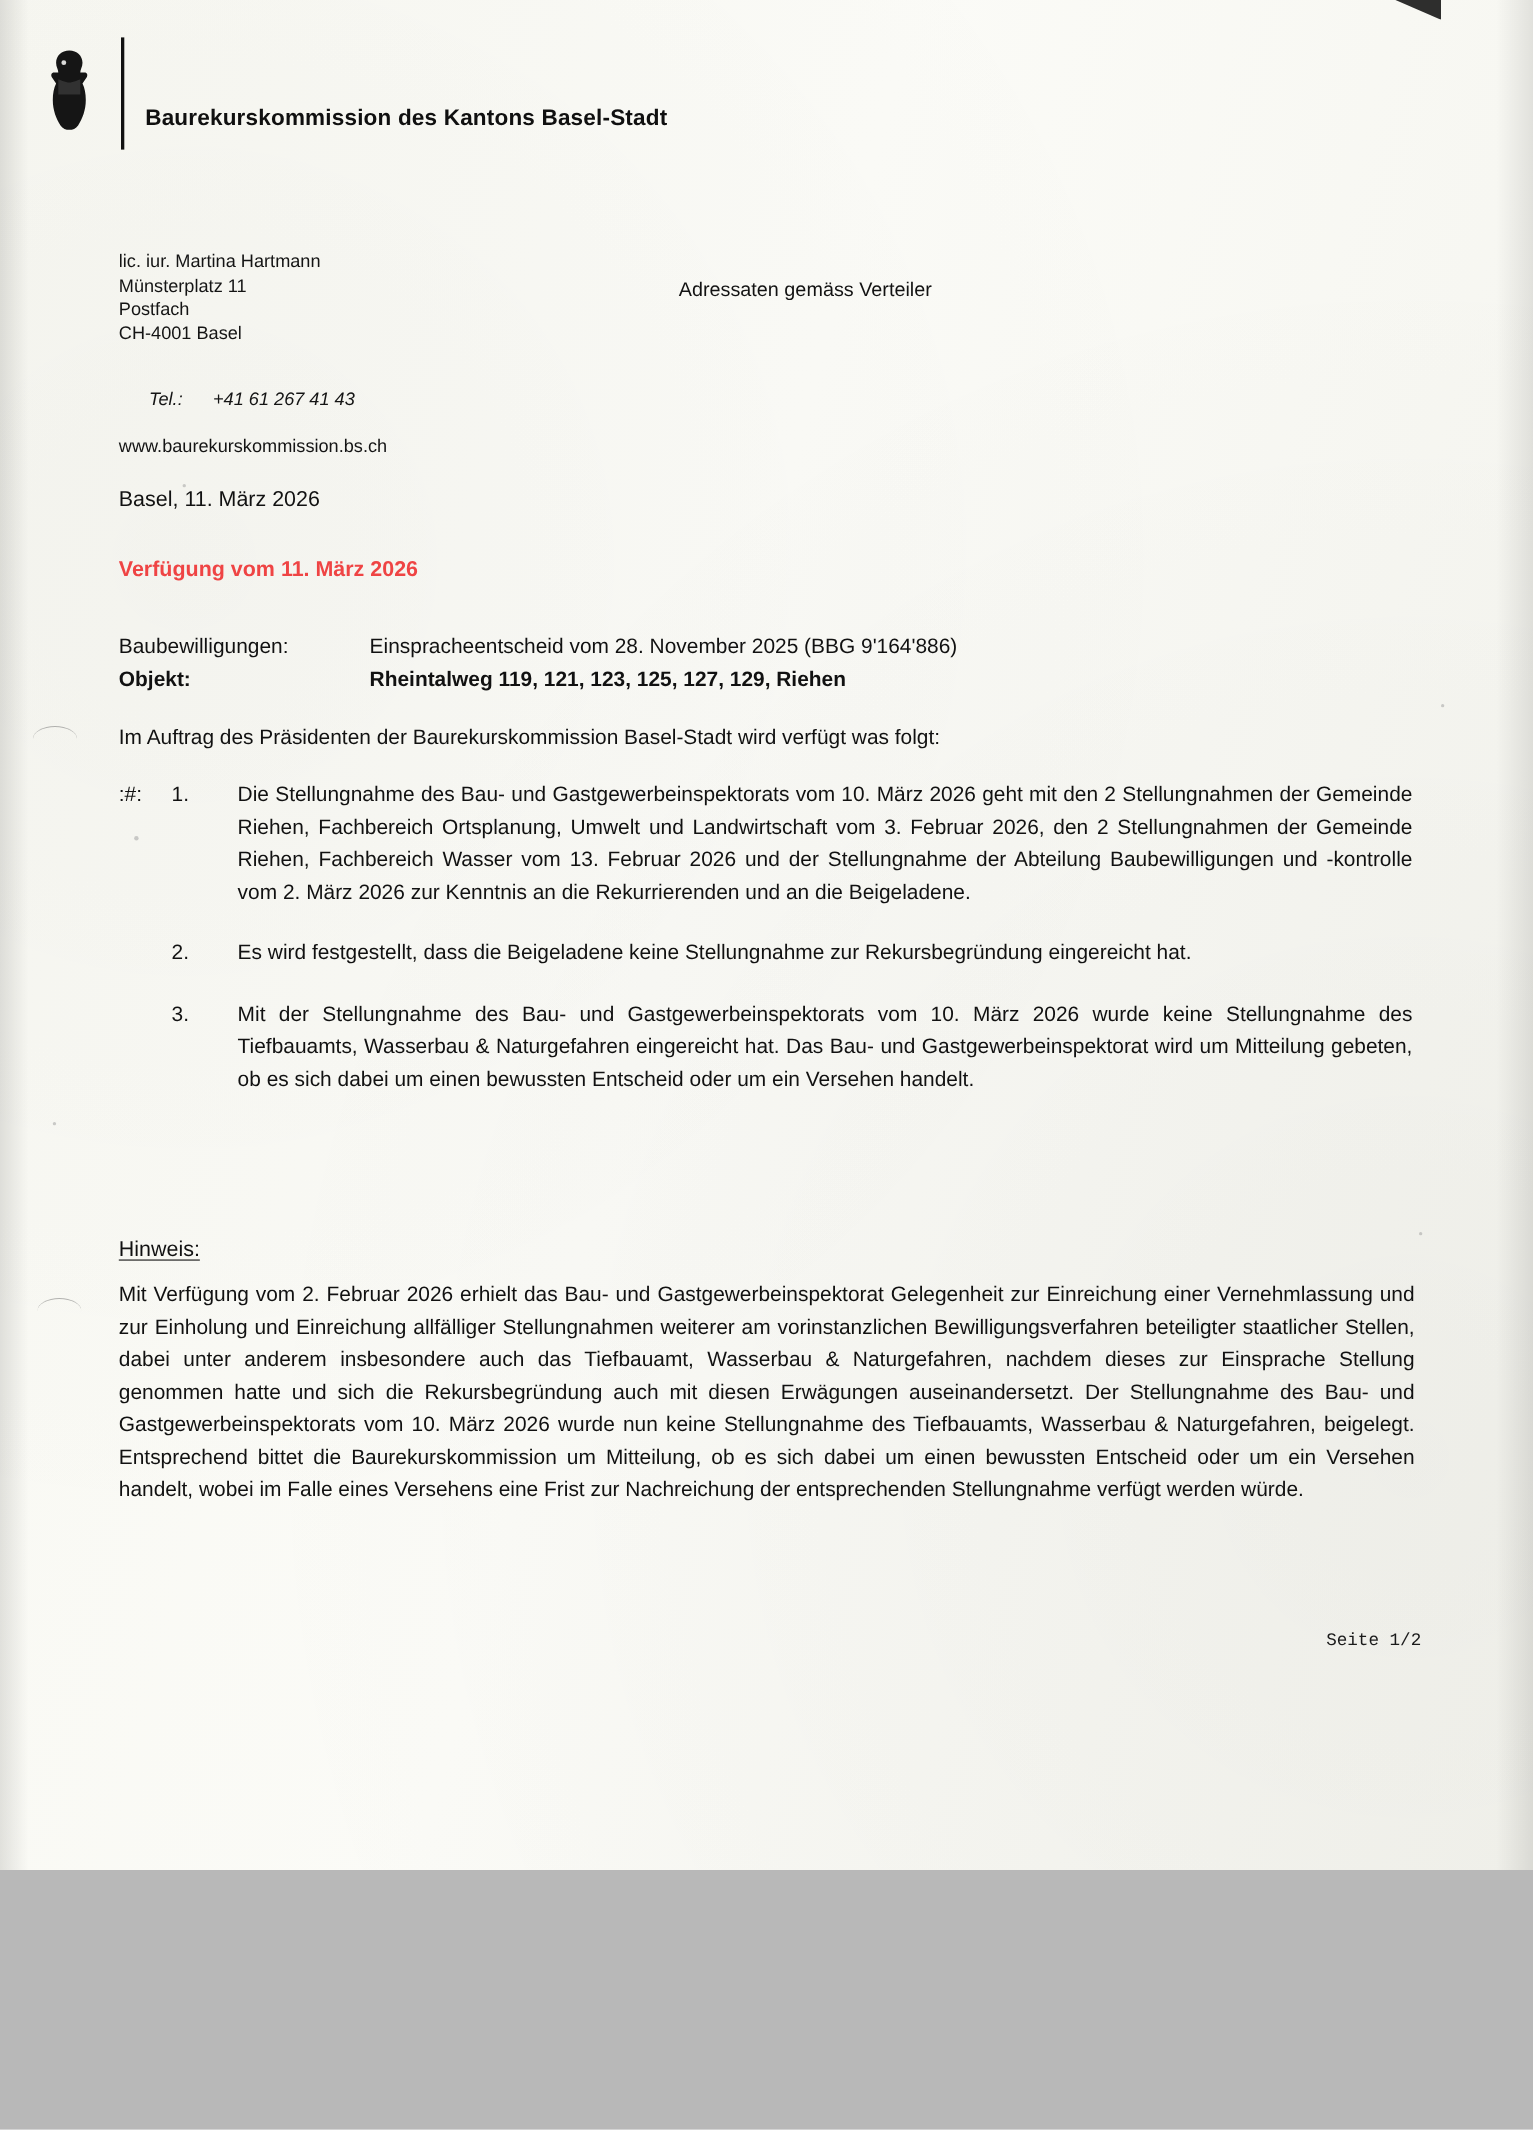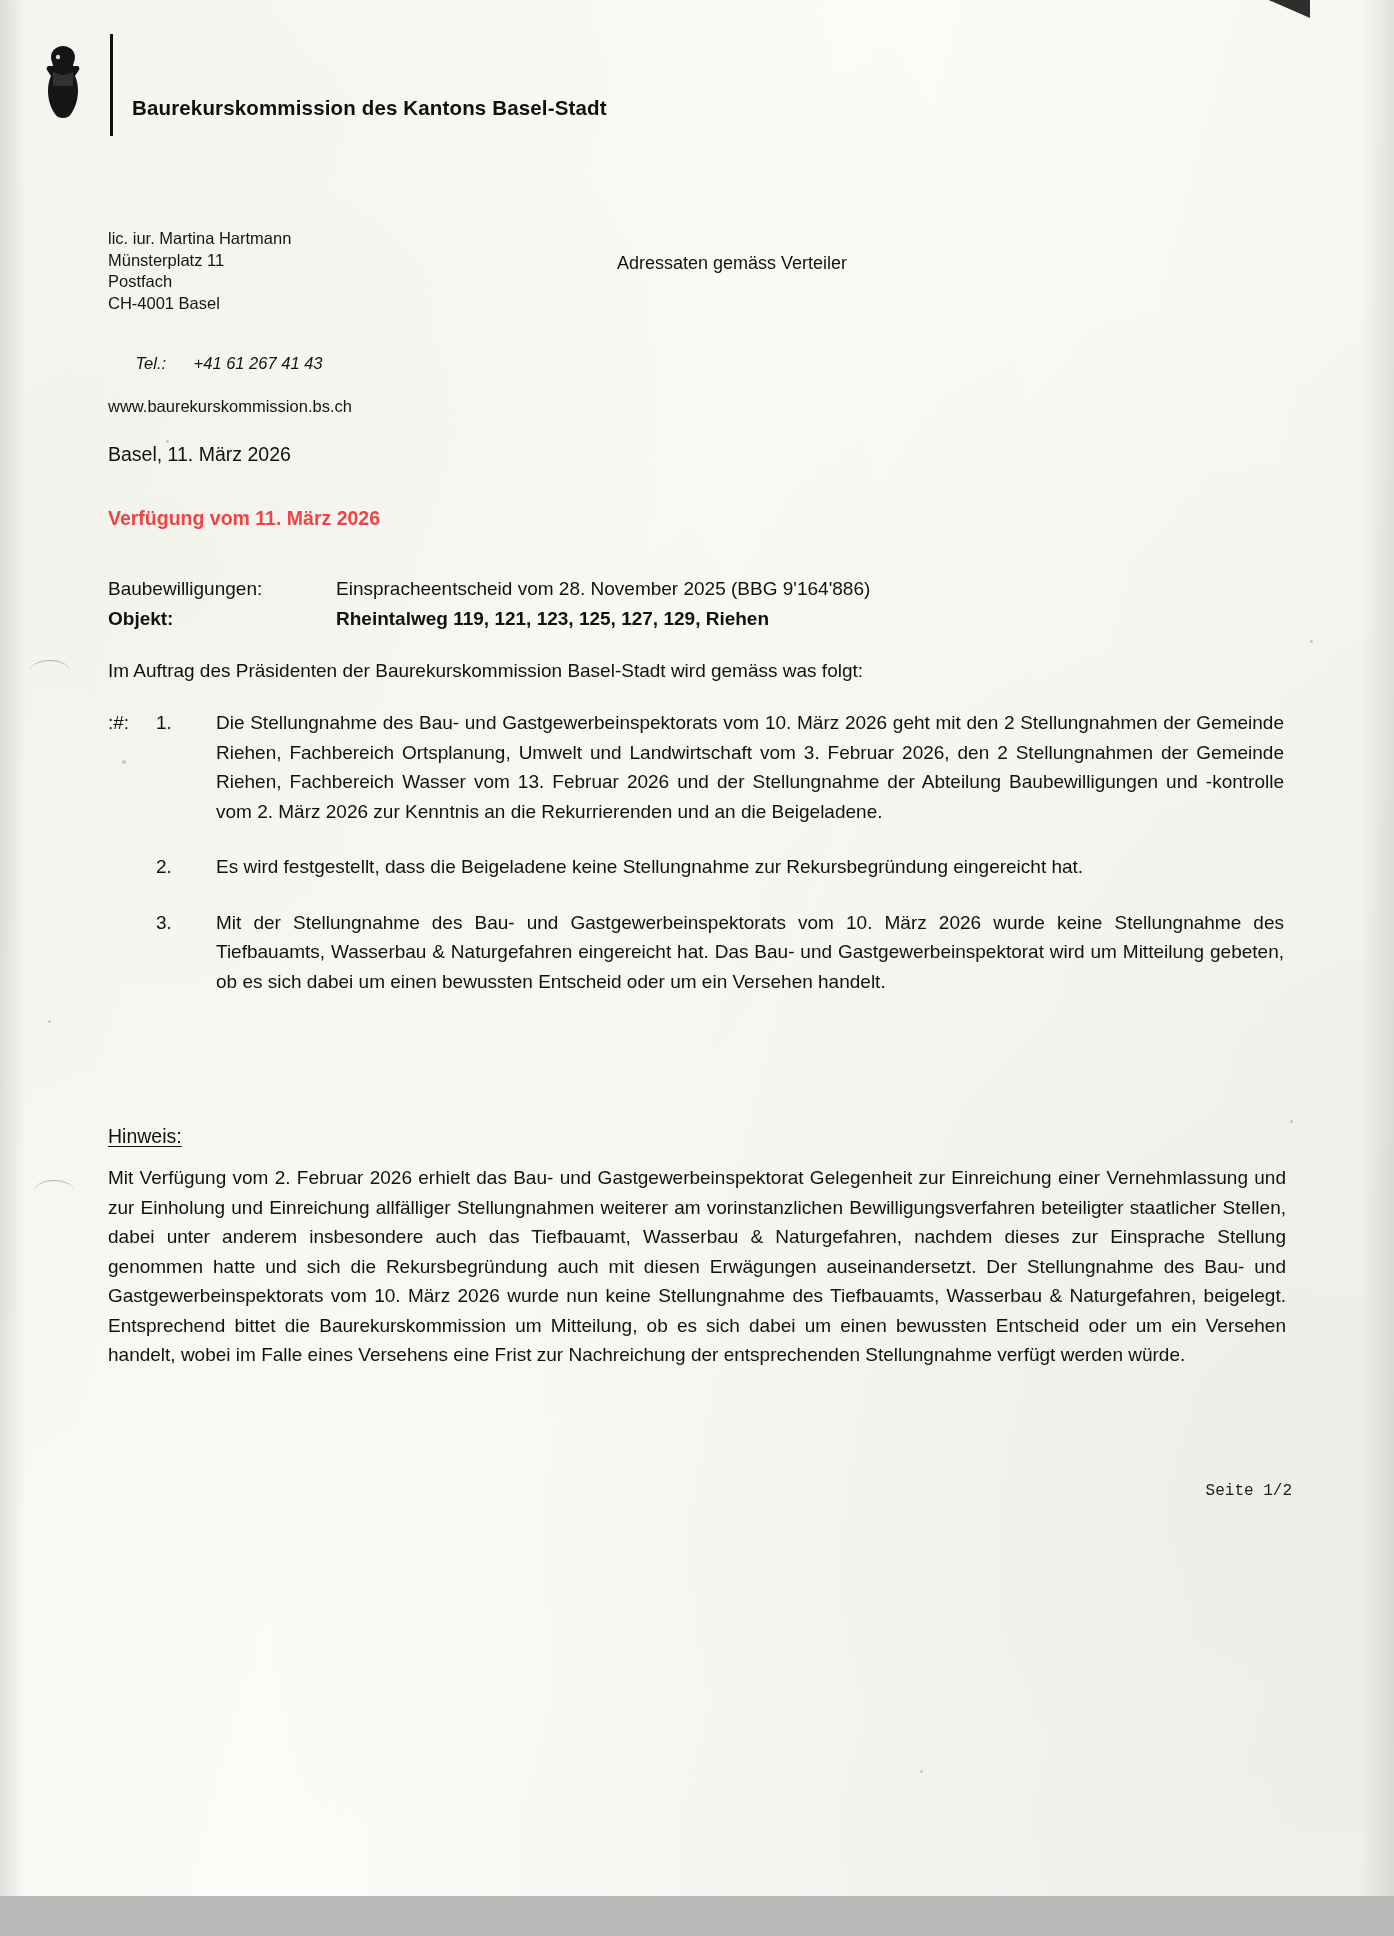--- a/index.html
+++ b/index.html
@@ -6,21 +6,21 @@
     margin: 0;
     padding: 0;
     background: #b8b8b8;
   }
   body {
     font-family: "Liberation Sans", sans-serif;
   }
   .page {
     position: relative;
     width: 1394px;
-    height: 1896px;
+    height: 1700px;
     background: #fdfdfb;
     overflow: hidden;
     box-sizing: border-box;
   }
   
   .scan-noise {
     position: absolute;
     inset: 0;
     pointer-events: none;
     background:
@@ -286,21 +286,21 @@
     <div class="meta-row">
       <div class="meta-label">Baubewilligungen:</div>
       <div class="meta-value">Einspracheentscheid vom 28. November 2025 (BBG 9'164'886)</div>
     </div>
     <div class="meta-row">
       <div class="meta-label bold">Objekt:</div>
       <div class="meta-value bold">Rheintalweg 119, 121, 123, 125, 127, 129, Riehen</div>
     </div>
   </div>
 
-  <div class="intro">Im Auftrag des Präsidenten der Baurekurskommission Basel-Stadt wird gemäss was folgt:</div>
+  <div class="intro">Im Auftrag des Präsidenten der Baurekurskommission Basel-Stadt wird verfügt was folgt:</div>
 
   <div class="numbered">
     <div class="item">
       <div class="item-slash">:#:</div>
       <div class="item-num">1.</div>
       <div class="item-text">Die Stellungnahme des Bau- und Gastgewerbeinspektorats vom 10. März 2026 geht mit den 2 Stellungnahmen der Gemeinde Riehen, Fachbereich Ortsplanung, Umwelt und Landwirtschaft vom 3. Februar 2026, den 2 Stellungnahmen der Gemeinde Riehen, Fachbereich Wasser vom 13. Februar 2026 und der Stellungnahme der Abteilung Baubewilligungen und -kontrolle vom 2. März 2026 zur Kenntnis an die Rekurrierenden und an die Beigeladene.</div>
     </div>
     <div class="item">
       <div class="item-slash"></div>
       <div class="item-num">2.</div>

